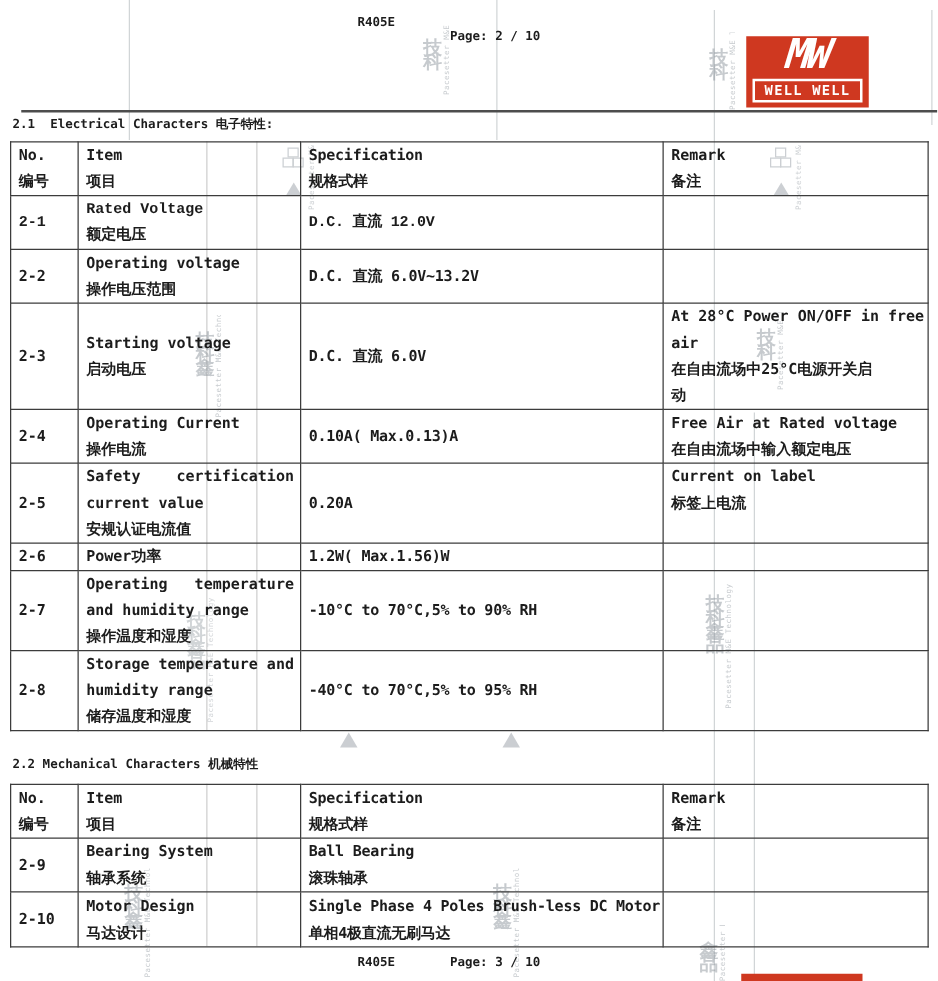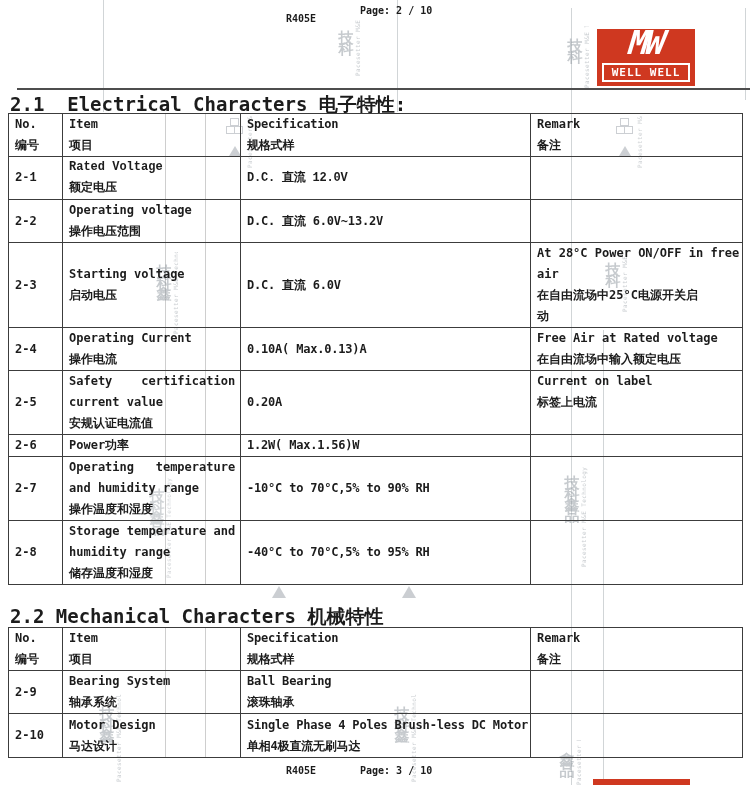--- a/index.html
+++ b/index.html
@@ -38,21 +38,21 @@
     transform:skewX(-6deg);
   }
   .brand{
     position:absolute;left:5px;right:5px;bottom:4px;height:15px;
     border:2px solid #ffffff;color:#ffffff;font-size:11px;font-weight:bold;
     letter-spacing:1px;text-align:center;line-height:15px;white-space:nowrap;
   }
   .redbar{position:absolute;z-index:2;left:593px;top:779px;width:97px;height:6px;}
   
   .hrule{position:absolute;z-index:2;left:17px;top:88px;width:733px;height:2px;background:#4d4d4d;}
-  .sec-title{position:absolute;z-index:2;font-size:19px;font-weight:bold;white-space:pre;}
+  .sec-title{position:absolute;z-index:2;font-size:10px;font-weight:bold;white-space:pre;}
   
   .spec-table{
     position:absolute;z-index:2;left:8px;border-collapse:collapse;table-layout:fixed;
     width:734px;background:transparent;border-radius:11px;
   }
   .spec-table td,.spec-table th{
     border:1px solid #3c3c3c;padding:0 0 0 6px;margin:0;
     font-size:12px;font-weight:bold;line-height:21px;white-space:pre;
     text-align:left;overflow:visible;
   }
@@ -128,21 +128,21 @@
   <div class="wm-frag wm" style="left:393px;top:694px;height:88px;">
     <span class="wm-cn">技科鑫</span>
     <span class="wm-en" style="top:88px;">Pacesetter M&amp;E Technology</span>
   </div>
   <div class="wm-frag wm" style="left:558px;top:740px;height:45px;">
     <span class="wm-cn">鑫品</span>
     <span class="wm-en" style="top:45px;">Pacesetter M&amp;E Technology</span>
   </div>
 
   <span class="pg-txt" style="left:286px;top:13px;">R405E</span>
-  <span class="pg-txt" style="left:360px;top:5px;">Page: 2 / 10</span>
+  <span class="pg-txt" style="left:360px;top:24px;">Page: 2 / 10</span>
 
   <div class="logo">
     <div class="logo-box" style="background:#cf3820;"></div>
     <div class="mw">MW</div>
     <div class="brand">WELL WELL</div>
   </div>
 
   <div class="hrule"></div>
   <div class="sec-title" style="left:10px;top:92px;">2.1  Electrical Characters 电子特性:</div>
 

